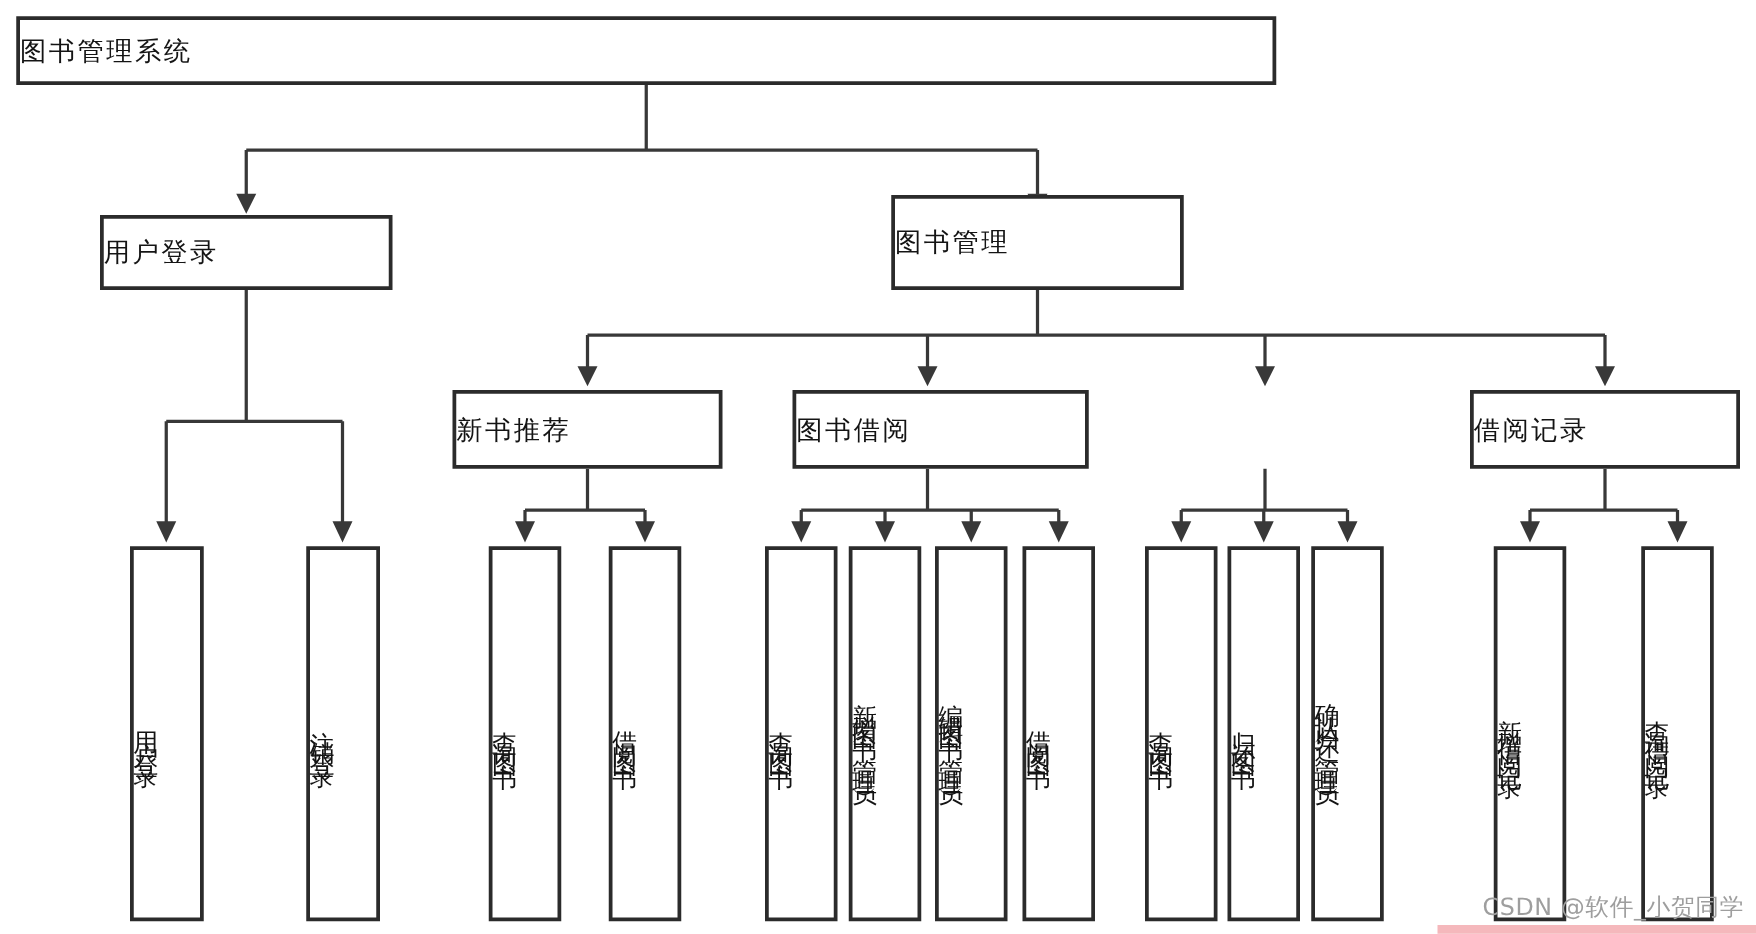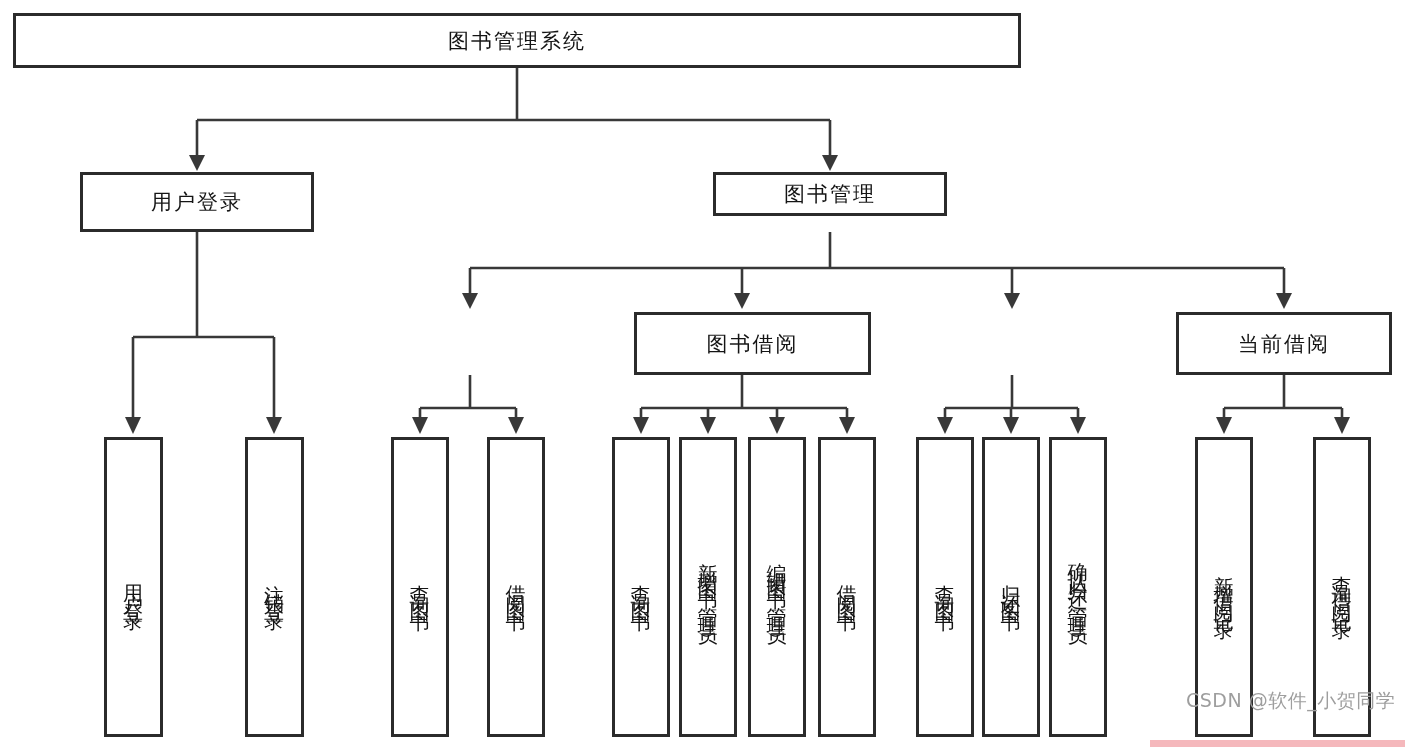--- a/index.html
+++ b/index.html
@@ -1,26 +1,26 @@
 <!DOCTYPE html>
 <html style="--line: #383838; --box-border: #2b2b2b; --wm-color: #9e9e9e; --wm-band: #f5b8bc;"><head>
 <meta charset="utf-8">
 <style>
   html,body{margin:0;padding:0;background:#ffffff;}
   body{width:1405px;height:747px;position:relative;overflow:hidden;
        font-family:"DejaVu Sans","Liberation Sans",sans-serif;}
   #stage{position:absolute;left:0;top:0;width:1405px;height:747px;}
   svg.connectors{position:absolute;left:0;top:0;width:1405px;height:747px;pointer-events:none;}
   .node{position:absolute;background:#ffffff;border:3px solid var(--box-border,#2b2b2b);
-        box-sizing:border-box;display:flex;align-items:center;justify-content:center;
+        box-sizing:border-box;display:flex;align-items:center;
         color:#141414;}
   .node.h span{font-size:21px;letter-spacing:2px;white-space:nowrap;}
   .node.v span{writing-mode:vertical-rl;text-orientation:mixed;font-size:20px;
                letter-spacing:9px;line-height:1;}
-  .watermark{position:absolute;left:1186px;top:688px;font-size:19px;
+  .watermark{position:absolute;left:1186px;top:713px;font-size:19px;
              color:var(--wm-color,#9e9e9e);letter-spacing:0.5px;white-space:nowrap;}
   .wm-band{position:absolute;left:1150px;top:740px;width:255px;height:7px;
            background:var(--wm-band,#f5b8bc);}
   line,polyline{stroke:var(--line,#383838);stroke-width:2.6;fill:none;}
   polygon{fill:var(--line,#383838);}
 </style>
 </head>
 <body>
 
 <div id="stage">
@@ -87,29 +87,32 @@
       <polygon points="1334,417 1350,417 1342,434"></polygon>
   </svg>
 
   <div class="node h" style="left:13px;top:13px;width:1008px;height:55px">
     <span>图书管理系统</span>
   </div>
 
   <div class="node h" style="left:80px;top:172px;width:234px;height:60px">
     <span>用户登录</span>
   </div>
-  <div class="node h" style="left:713px;top:172px;width:234px;height:44px">
+  <div class="node h" style="left:713px;top:156px;width:234px;height:76px">
     <span>图书管理</span>
   </div>
 
+  <div class="node h" style="left:362px;top:312px;width:216px;height:63px">
+    <span>新书推荐</span>
+  </div>
   <div class="node h" style="left:634px;top:312px;width:237px;height:63px">
     <span>图书借阅</span>
   </div>
   <div class="node h" style="left:1176px;top:312px;width:216px;height:63px">
-    <span>当前借阅</span>
+    <span>借阅记录</span>
   </div>
 
   <div class="node v" style="left:104px;top:437px;width:59px;height:300px">
     <span>用户登录</span>
   </div>
   <div class="node v" style="left:245px;top:437px;width:59px;height:300px">
     <span>注销登录</span>
   </div>
 
   <div class="node v" style="left:391px;top:437px;width:58px;height:300px">

